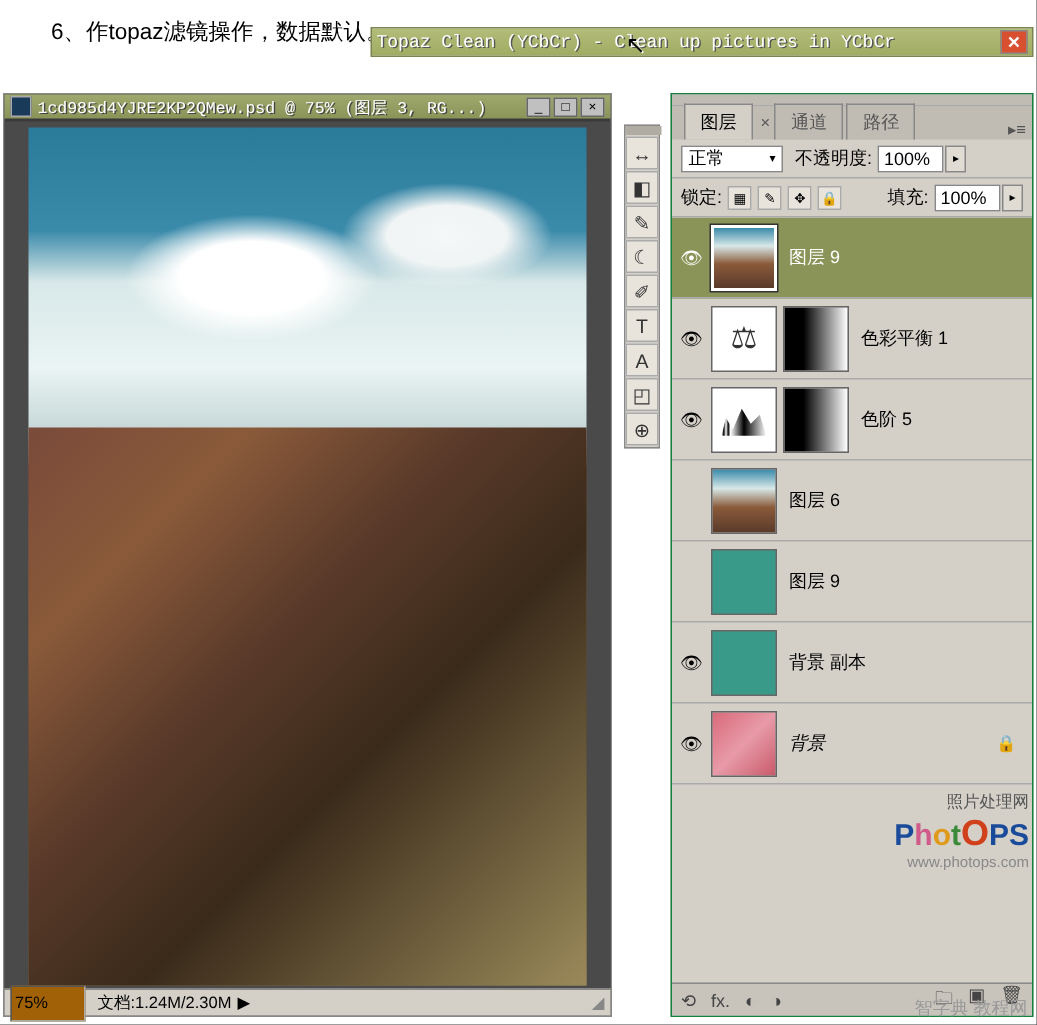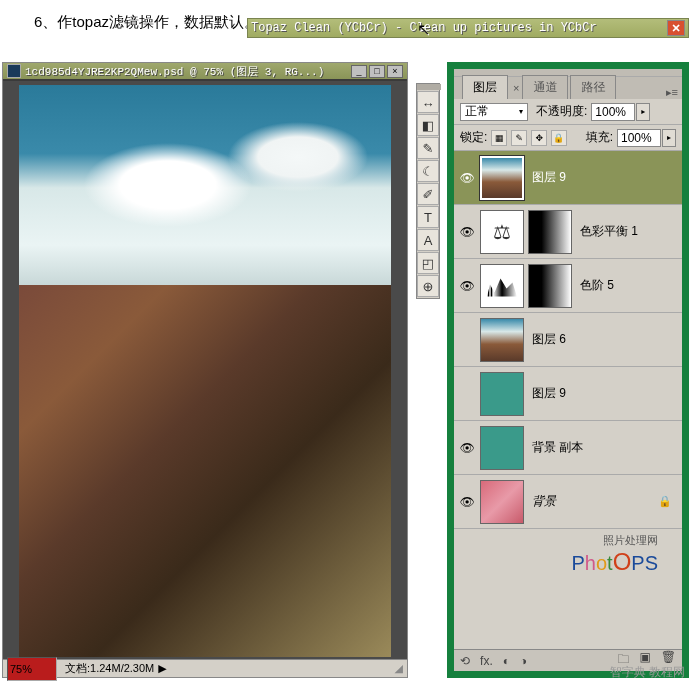--- a/index.html
+++ b/index.html
@@ -14,28 +14,28 @@
 .ps-window { position: absolute; top: 62px; left: 2px; width: 406px; height: 616px; background: #3a3a3a; border: 1px solid #888; }
 .ps-titlebar { height: 16px; background: linear-gradient(#9fa86d, #8a9458); display: flex; align-items: center; padding: 0 4px; }
 .ps-icon { width: 14px; height: 14px; background: #1a3a5a; border: 1px solid #aaa; margin-right: 4px; }
 .ps-title { flex: 1; color: #fff; font-size: 11px; font-family: "Courier New", monospace; text-shadow: 1px 1px 0 #444; white-space: nowrap; overflow: hidden; }
 .ps-btn { width: 16px; height: 13px; background: #c0c0c0; border: 1px solid #666; margin-left: 2px; font-size: 9px; display: flex; align-items: center; justify-content: center; }
 .canvas-area { position: absolute; top: 18px; left: 0; right: 0; bottom: 18px; background: #4a4a4a; overflow: hidden; }
 .canvas-img { position: absolute; top: 4px; left: 16px; width: 372px; height: 572px; background: linear-gradient(180deg, #2a7a9a 0%, #3a8aaa 12%, #d8e8e8 18%, #eaf4f4 28%, #c8d8d8 35%, #6a4a3a 40%, #8a5a3a 55%, #5a3a2a 70%, #6a5a2a 85%, #8a7a4a 100%); }
 .clouds { position: absolute; top: 30px; left: 0; right: 0; height: 140px; background: radial-gradient(ellipse 120px 60px at 40% 50%, #fff 0%, #fff 40%, transparent 70%), radial-gradient(ellipse 100px 50px at 75% 30%, #f4f8f8 0%, #f0f4f4 40%, transparent 70%); }
 .canyon { position: absolute; top: 200px; left: 0; right: 0; bottom: 0; background: linear-gradient(135deg, #7a4a3a 0%, #8a5a3a 20%, #5a3a2a 40%, #3a2a1a 60%, #6a5a3a 80%, #9a8a5a 100%); }
 .statusbar { position: absolute; bottom: 0; left: 0; right: 0; height: 18px; background: #d4d0c8; border-top: 1px solid #888; display: flex; align-items: center; font-size: 11px; padding: 0 4px; }
-.zoom-box { width: 50px; border: 1px inset #aaa; background: #b91c1c; padding: 5px 2px; margin-right: 8px; }
+.zoom-box { width: 50px; border: 1px inset #aaa; background: #a16207; padding: 5px 2px; margin-right: 8px; }
 .resize-handle { margin-left: auto; color: #888; }
 
 .tool-strip { position: absolute; top: 83px; left: 416px; width: 24px; background: #d4d0c8; border: 1px solid #888; }
 .tool-icon { width: 22px; height: 22px; border: 1px solid #aaa; background: #e8e4dc; margin: 1px auto; display: flex; align-items: center; justify-content: center; font-size: 13px; color: #333; }
 .tool-strip-tip { width: 24px; height: 6px; background: #b0aca4; }
 
-.panel { position: absolute; top: 62px; left: 447px; right: 2px; bottom: 5px; background: #d4d0c8; border: 7px solid #15803d; display: flex; flex-direction: column; }
+.panel { position: absolute; top: 62px; left: 447px; right: 2px; bottom: 5px; background: #d4d0c8; border: 1px solid #15803d; display: flex; flex-direction: column; }
 .panel-handle { height: 8px; background: #c0bcb4; border-bottom: 1px solid #aaa; }
 .panel-tabs { height: 22px; background: #c0bcb4; display: flex; align-items: flex-end; padding-left: 8px; }
 .tab { padding: 3px 10px; font-size: 12px; border: 1px solid #888; border-bottom: none; margin-right: 2px; background: #c0bcb4; color: #555; }
 .tab.active { background: #d4d0c8; color: #000; }
 .panel-close { margin-left: auto; margin-right: 4px; font-size: 11px; color: #555; }
 
 .panel-row { height: 26px; display: flex; align-items: center; padding: 0 6px; border-bottom: 1px solid #aaa; font-size: 12px; }
 .blend-select { width: 68px; height: 18px; border: 1px solid #888; background: #fff; display: flex; align-items: center; padding: 0 4px; margin-right: 8px; }
 .blend-arrow { margin-left: auto; font-size: 8px; }
 .opacity-label { margin-right: 4px; color: #000; }
@@ -58,23 +58,23 @@
 .layer .lock-flag { margin-left: auto; margin-right: 6px; font-size: 11px; }
 
 .th-sky { background: linear-gradient(180deg, #3a8aaa 0%, #d8e8e8 30%, #8a5a3a 60%, #5a3a2a 100%); }
 .th-teal { background: #3a9a8a; }
 .th-pink { background: linear-gradient(135deg, #d86a7a 0%, #e89aa8 50%, #c85a6a 100%); }
 .th-levels { background: #fff; position: relative; }
 .th-levels::after { content: ""; position: absolute; left: 6px; right: 6px; bottom: 10px; height: 20px; background: linear-gradient(90deg, transparent 0%, #000 5%, transparent 10%, #000 15%, transparent 20%, #000 50%, transparent 100%); clip-path: polygon(0 100%, 10% 40%, 25% 80%, 45% 10%, 65% 60%, 85% 30%, 100% 100%); }
 .th-balance { background: #fff; position: relative; }
 .th-balance::after { content: "⚖"; position: absolute; inset: 0; display: flex; align-items: center; justify-content: center; font-size: 20px; color: #333; }
 
-.footer-brand { padding: 4px 24px; text-align: right; }
+.footer-brand { padding: 4px 2px; text-align: right; }
 .brand-sub { font-size: 11px; color: #555; }
-.brand { font-size: 20px; font-weight: normal; }
+.brand { font-size: 20px; font-weight: bold; }
 .brand .p { color: #1a4a9a; }
 .brand .h { color: #d05a8a; }
 .brand .o { color: #e09a1a; }
 .brand .t { color: #3a8a3a; }
 .brand .o2 { color: #d0401a; font-size: 24px; }
 .brand .ps { color: #1a4a9a; }
 .brand-url { font-size: 10px; color: #888; }
 
 .panel-footer { height: 22px; background: #c8c4bc; border-top: 1px solid #888; display: flex; align-items: center; padding: 0 6px; gap: 10px; }
 .pf-ico { font-size: 12px; color: #444; }
@@ -212,20 +212,21 @@
       <div class="thumb-wrap">
           <div class="thumb th-pink"></div>
         </div>
       <span class="layer-name" style="font-style:italic">背景</span>
       <span class="lock-flag">🔒</span>
     </div>
 
     <div class="footer-brand">
       <div class="brand-sub">照片处理网</div>
       <div class="brand"><span class="p">P</span><span class="h">h</span><span class="o">o</span><span class="t">t</span><span class="o2">O</span><span class="ps">PS</span></div>
+      <div class="brand-url">www.photops.com</div>
     </div>
   </div>
 
   <div class="panel-footer">
     <span class="pf-ico">⟲</span>
     <span class="pf-ico">fx.</span>
     <span class="pf-ico">◐</span>
     <span class="pf-ico">◑</span>
     <div class="pf-right">
       <span class="pf-ico">🗀</span>

